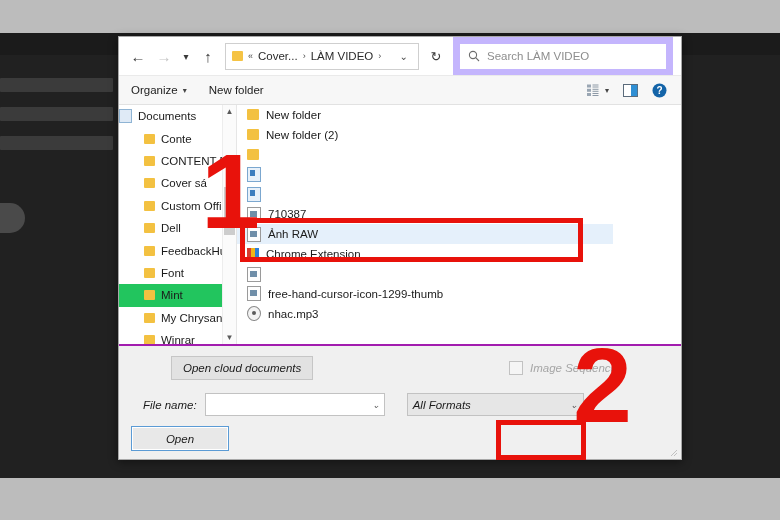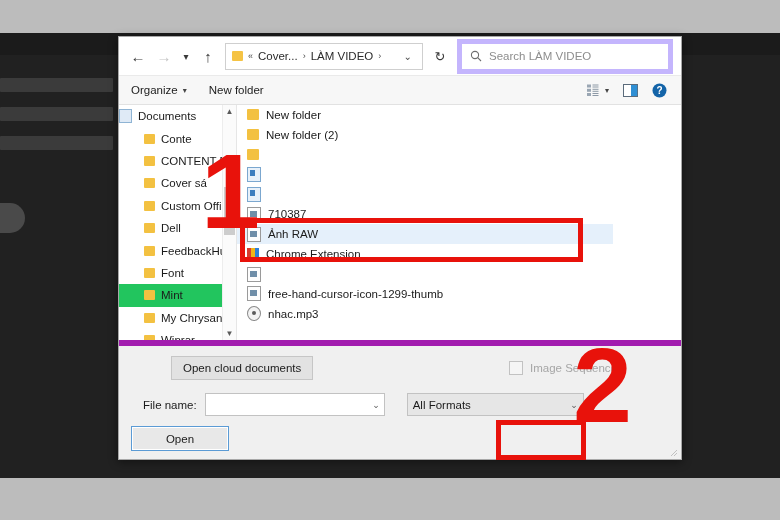--- a/index.html
+++ b/index.html
@@ -36,21 +36,21 @@
   .addr{
     flex:1;height:25px;margin:0 4px 0 4px;border:1px solid #cfcfcf;background:#fff;
     display:flex;align-items:center;padding:0 4px;min-width:0;
   }
   .addr .fldr{width:11px;height:10px;background:#f5c344;border-radius:1px;margin:0 5px 0 2px;flex:0 0 auto;}
   .crumbs{display:flex;align-items:center;gap:5px;font-size:11.5px;color:#2b2b2b;white-space:nowrap;overflow:hidden;flex:1;}
   .crumbs .sep{color:#4a4a4a;font-size:9px;}
   .addr .chev{color:#4b4b4b;font-size:10px;padding:0 6px;}
   .refresh{width:26px;height:25px;display:flex;align-items:center;justify-content:center;color:#3b3b3b;font-size:13px;}
   .search{
-    width:190px;height:25px;border:5px solid #c4b5fd;background:#fff;margin-left:4px;
+    width:190px;height:25px;border:7px solid #c4b5fd;background:#fff;margin-left:4px;
     display:flex;align-items:center;gap:7px;padding:0 8px;
   }
   .search .ph{font-size:11.5px;color:#8d8d8d;white-space:nowrap;}
 
   
   .toolbar{
     height:28px;background:#f7f7f7;border-top:1px solid #eaeaea;border-bottom:1px solid #e2e2e2;
     display:flex;align-items:center;padding:0 8px 0 12px;gap:22px;flex:0 0 auto;
   }
   .tb-item{font-size:11.5px;color:#1d1d1d;display:flex;align-items:center;gap:5px;}
@@ -82,21 +82,21 @@
   .ic.folder{background:#f3c141;border-radius:1px;height:11px;}
   .ic.psd{background:#e8f1fa;border:1px solid #7ba7cf;}
   .ic.psd:after{content:"";position:absolute;left:2px;top:2px;width:5px;height:6px;background:#3d7ebf;}
   .ic.img{background:#fdfdfd;border:1px solid #9a9a9a;}
   .ic.img:after{content:"";position:absolute;left:2px;top:3px;width:7px;height:6px;background:#6f8ea8;}
   .ic.puzzle{background:linear-gradient(90deg,#d73b2e 0 33%,#f2b417 33% 66%,#2f7fd6 66% 100%);}
   .ic.mp3{background:#f2f2f2;border-radius:50%;border:1px solid #8b8b8b;}
   .ic.mp3:after{content:"";position:absolute;left:4px;top:4px;width:4px;height:4px;background:#5a5a5a;border-radius:50%;}
 
   
-  .footer{flex:0 0 auto;background:#f0f0f0;border-top:6px solid #a21caf;padding:10px 12px 8px 12px;}
+  .footer{flex:0 0 auto;background:#f0f0f0;border-top:2px solid #a21caf;padding:10px 12px 8px 12px;font-style:italic;}
   .frow1{display:flex;align-items:center;}
   .btn{
     font-size:11.5px;color:#1b1b1b;background:#e2e2e2;border:1px solid #c6c6c6;
     height:22px;padding:0 11px;display:inline-flex;align-items:center;justify-content:center;
   }
   .cloudbtn{margin-left:40px;}
   .chkwrap{margin-left:auto;display:flex;align-items:center;gap:7px;margin-right:52px;}
   .chk{width:12px;height:12px;background:#f5f5f5;border:1px solid #c2c2c2;}
   .chklbl{font-size:11.5px;color:#a6a6a6;}
   .frow2{display:flex;align-items:center;margin-top:13px;}

